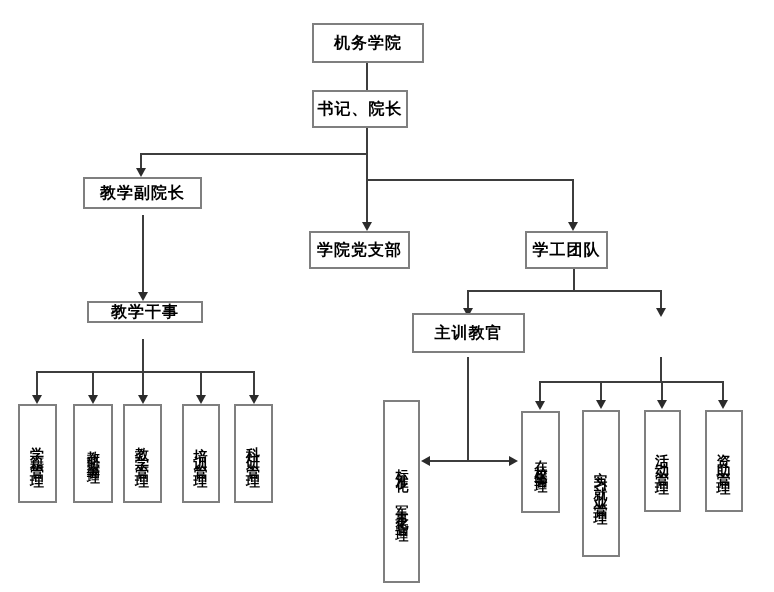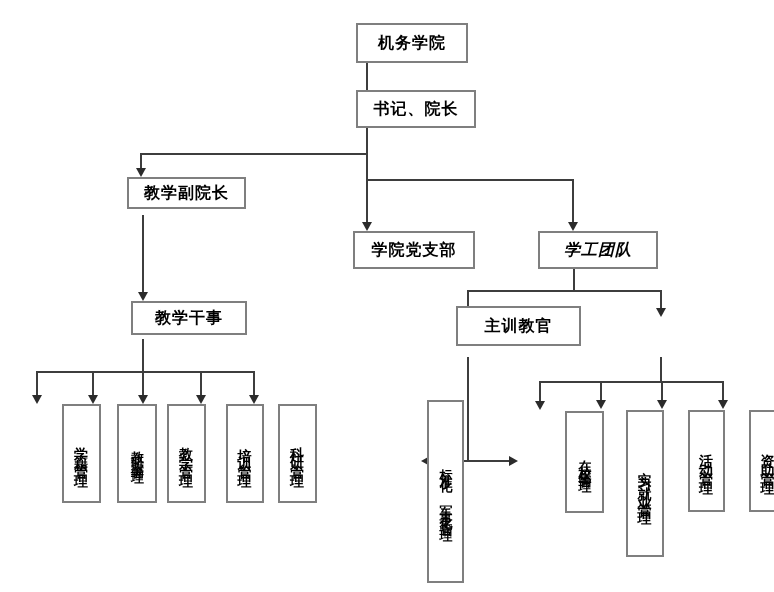--- a/index.html
+++ b/index.html
@@ -23,21 +23,20 @@
     border: 2px solid #7f7f7f;
     color: #000000;
     font-weight: bold;
     display: flex;
     align-items: center;
     justify-content: center;
     font-size: 16px;
     letter-spacing: 1px;
     white-space: nowrap;
     z-index: 2;
-    margin-left: 44px;
   }
   
   .vnode {
     writing-mode: vertical-rl;
     text-orientation: upright;
     white-space: normal;
   }
   .chars4 { font-size: 14px; letter-spacing: 9px; }
   .chars5 { font-size: 13px; letter-spacing: 5px; }
   .chars6 { font-size: 14px; letter-spacing: 8px; }
@@ -68,31 +67,31 @@
     border-left: 9px solid #2b2b2b;
   }
 </style>
 </head>
 <body>
 
 <div id="canvas">
 
   <div class="node" style="left:312px; top:23px;  width:112px; height:40px;">机务学院</div>
 
-  <div class="node" style="left:312px; top:90px;  width:120px; height:38px;">书记、院长</div>
+  <div class="node" style="left:312px; top:90px;  width:96px; height:38px;">书记、院长</div>
 
   <div class="node" style="left:83px;  top:177px; width:119px; height:32px;">教学副院长</div>
 
-  <div class="node" style="left:309px; top:231px; width:122px; height:38px;">学院党支部</div>
+  <div class="node" style="left:309px; top:231px; width:101px; height:38px;">学院党支部</div>
 
-  <div class="node" style="left:494px; top:231px; width:120px; height:38px;font-style:italic;">学工团队</div>
+  <div class="node" style="left:525px; top:231px; width:83px; height:38px;">学工团队</div>
 
-  <div class="node" style="left:87px;  top:301px; width:116px; height:34px;">教学干事</div>
+  <div class="node" style="left:87px;  top:301px; width:116px; height:22px;">教学干事</div>
 
-  <div class="node" style="left:412px; top:306px; width:125px; height:40px;">主训教官</div>
+  <div class="node" style="left:412px; top:313px; width:113px; height:40px;">主训教官</div>
 
 
   <div class="node vnode chars4" style="left:18px;  top:404px; width:39px; height:99px;">学籍管理</div>
 
   <div class="node vnode chars5" style="left:73px;  top:404px; width:40px; height:99px;">教研室管理</div>
 
   <div class="node vnode chars4" style="left:123px; top:404px; width:39px; height:99px;">教学管理</div>
 
   <div class="node vnode chars4" style="left:182px; top:404px; width:38px; height:99px;">培训管理</div>
 

